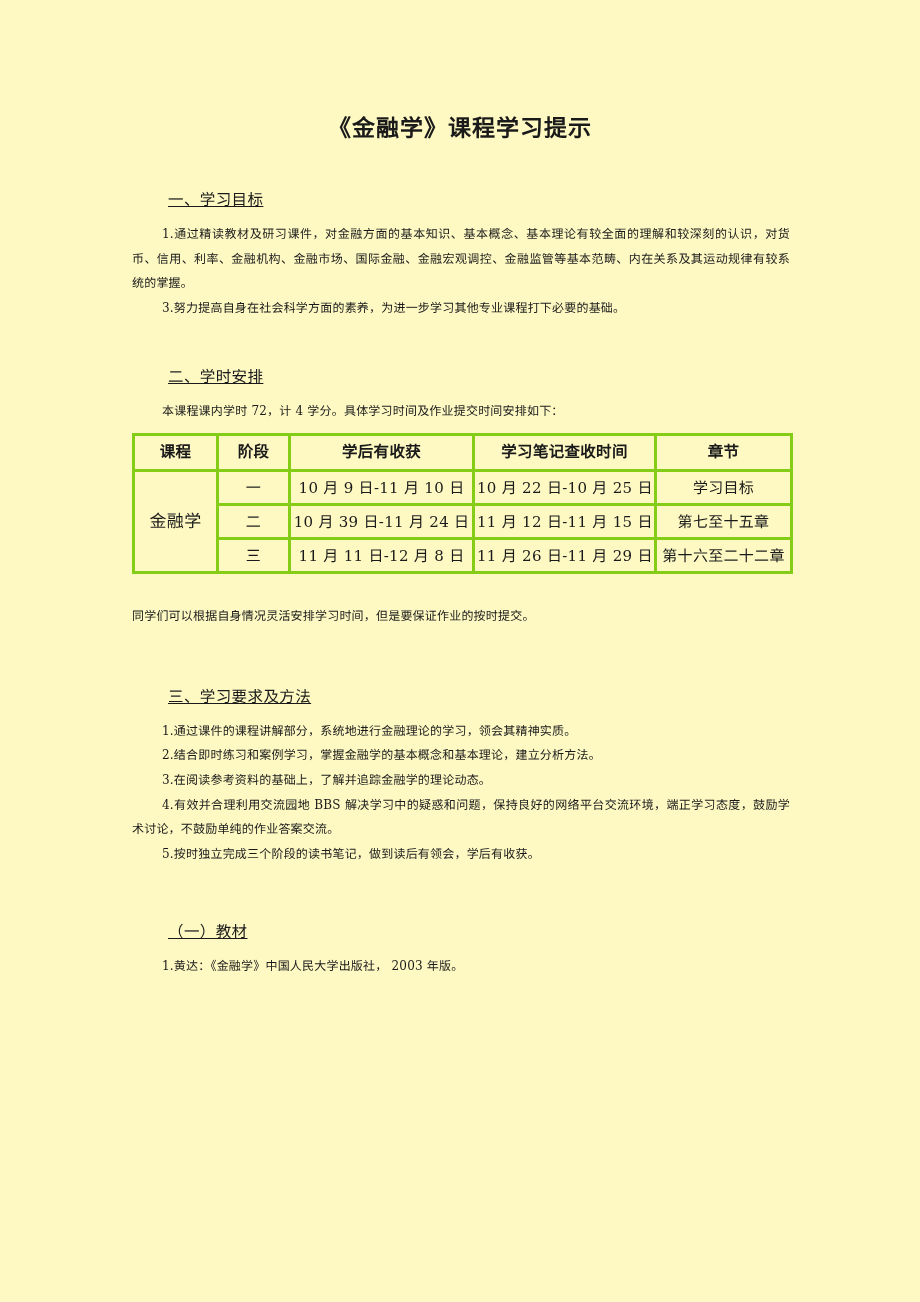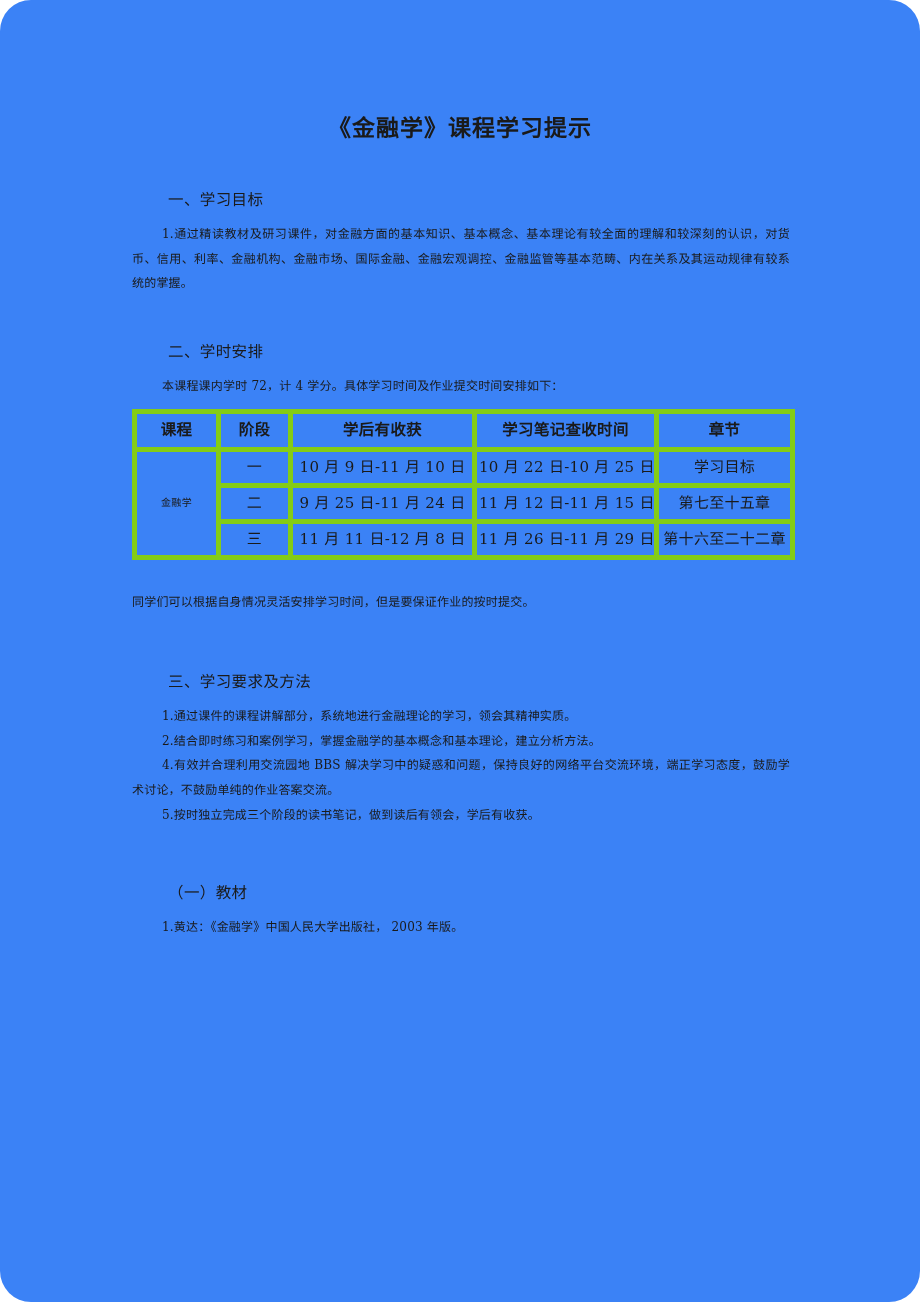--- a/index.html
+++ b/index.html
@@ -9,24 +9,23 @@
     background: #ffffff;
   }
   body {
     font-family: "DejaVu Serif", "Liberation Serif", serif;
     color: #1a1a1a;
   }
   .page {
     position: relative;
     width: 920px;
     height: 1302px;
-    background: #3b82f6;
+    background: #fef9c3;
     overflow: hidden;
     box-sizing: border-box;
-    border-radius: 31px;
   }
   .content {
     position: absolute;
     left: 132px;
     top: 0;
     width: 658px;
   }
   .doc-title {
     text-align: center;
     font-size: 23px;
@@ -37,20 +36,21 @@
     padding-bottom: 0;
     line-height: 1.4;
     font-family: "DejaVu Serif", "Liberation Serif", serif;
   }
   .section-head {
     font-size: 15.5px;
     line-height: 1.55;
     margin: 0;
     text-indent: 36px;
     letter-spacing: 0.4px;
+    text-decoration: underline;
   }
   p.para {
     font-size: 12px;
     line-height: 2.05;
     margin: 0;
     text-indent: 30px;
     text-align: justify;
     text-justify: inter-ideograph;
     letter-spacing: 0.2px;
   }
@@ -64,57 +64,58 @@
 
   table.schedule {
     border-collapse: collapse;
     width: 658px;
     margin: 0;
     table-layout: fixed;
     font-size: 15px;
   }
   table.schedule th,
   table.schedule td {
-    border: 5px solid #84cc16;
+    border: 3px solid #84cc16;
     text-align: center;
     vertical-align: middle;
     padding: 3px 2px;
     height: 25px;
     line-height: 1.35;
     letter-spacing: 0.3px;
   }
   table.schedule th {
     font-weight: bold;
     font-size: 15.5px;
     height: 27px;
   }
   col.c-course { width: 84px; }
   col.c-stage  { width: 72px; }
   col.c-hw     { width: 184px; }
   col.c-note   { width: 182px; }
   col.c-chap   { width: 136px; }
   td.course-cell {
-    font-size: 10px;
+    font-size: 17px;
   }
   .nowrap { white-space: nowrap; }
 </style>
 </head>
 <body>
 
 <div class="page">
 
   <h1 class="doc-title">《金融学》课程学习提示</h1>
 
   <div class="content" style="top:0;position:static;margin-left:132px;width:658px;">
 
     <div class="gap-l"></div>
 
     <div class="section-head">一、学习目标</div>
     <div class="gap-xs"></div>
     <p class="para">1.通过精读教材及研习课件，对金融方面的基本知识、基本概念、基本理论有较全面的理解和较深刻的认识，对货币、信用、利率、金融机构、金融市场、国际金融、金融宏观调控、金融监管等基本范畴、内在关系及其运动规律有较系统的掌握。</p>
+    <p class="para">3.努力提高自身在社会科学方面的素养，为进一步学习其他专业课程打下必要的基础。</p>
 
     <div class="gap-l"></div>
 
     <div class="section-head">二、学时安排</div>
     <div class="gap-xs"></div>
     <p class="para">本课程课内学时 72，计 4 学分。具体学习时间及作业提交时间安排如下：</p>
     <div class="gap-xs"></div>
 
     <table class="schedule">
       <colgroup>
@@ -136,21 +137,21 @@
       <tbody>
         <tr>
           <td class="course-cell" rowspan="3">金融学</td>
           <td>一</td>
           <td class="nowrap">10 月 9 日-11 月 10 日</td>
           <td class="nowrap">10 月 22 日-10 月 25 日</td>
           <td class="nowrap">学习目标</td>
         </tr>
         <tr>
           <td>二</td>
-          <td class="nowrap">9 月 25 日-11 月 24 日</td>
+          <td class="nowrap">10 月 39 日-11 月 24 日</td>
           <td class="nowrap">11 月 12 日-11 月 15 日</td>
           <td class="nowrap">第七至十五章</td>
         </tr>
         <tr>
           <td>三</td>
           <td class="nowrap">11 月 11 日-12 月 8 日</td>
           <td class="nowrap">11 月 26 日-11 月 29 日</td>
           <td class="nowrap">第十六至二十二章</td>
         </tr>
       </tbody>
@@ -158,20 +159,21 @@
 
     <div class="gap-m"></div>
     <p class="para noindent">同学们可以根据自身情况灵活安排学习时间，但是要保证作业的按时提交。</p>
 
     <div class="gap-xl"></div>
 
     <div class="section-head">三、学习要求及方法</div>
     <div class="gap-xs"></div>
     <p class="para">1.通过课件的课程讲解部分，系统地进行金融理论的学习，领会其精神实质。</p>
     <p class="para">2.结合即时练习和案例学习，掌握金融学的基本概念和基本理论，建立分析方法。</p>
+    <p class="para">3.在阅读参考资料的基础上，了解并追踪金融学的理论动态。</p>
     <p class="para">4.有效并合理利用交流园地 BBS 解决学习中的疑惑和问题，保持良好的网络平台交流环境，端正学习态度，鼓励学术讨论，不鼓励单纯的作业答案交流。</p>
     <p class="para">5.按时独立完成三个阶段的读书笔记，做到读后有领会，学后有收获。</p>
 
     <div class="gap-l"></div>
 
     <div class="gap-xs"></div>
     <div class="section-head">（一）教材</div>
     <div class="gap-xs"></div>
     <p class="para">1.黄达：《金融学》中国人民大学出版社， 2003 年版。</p>
 

